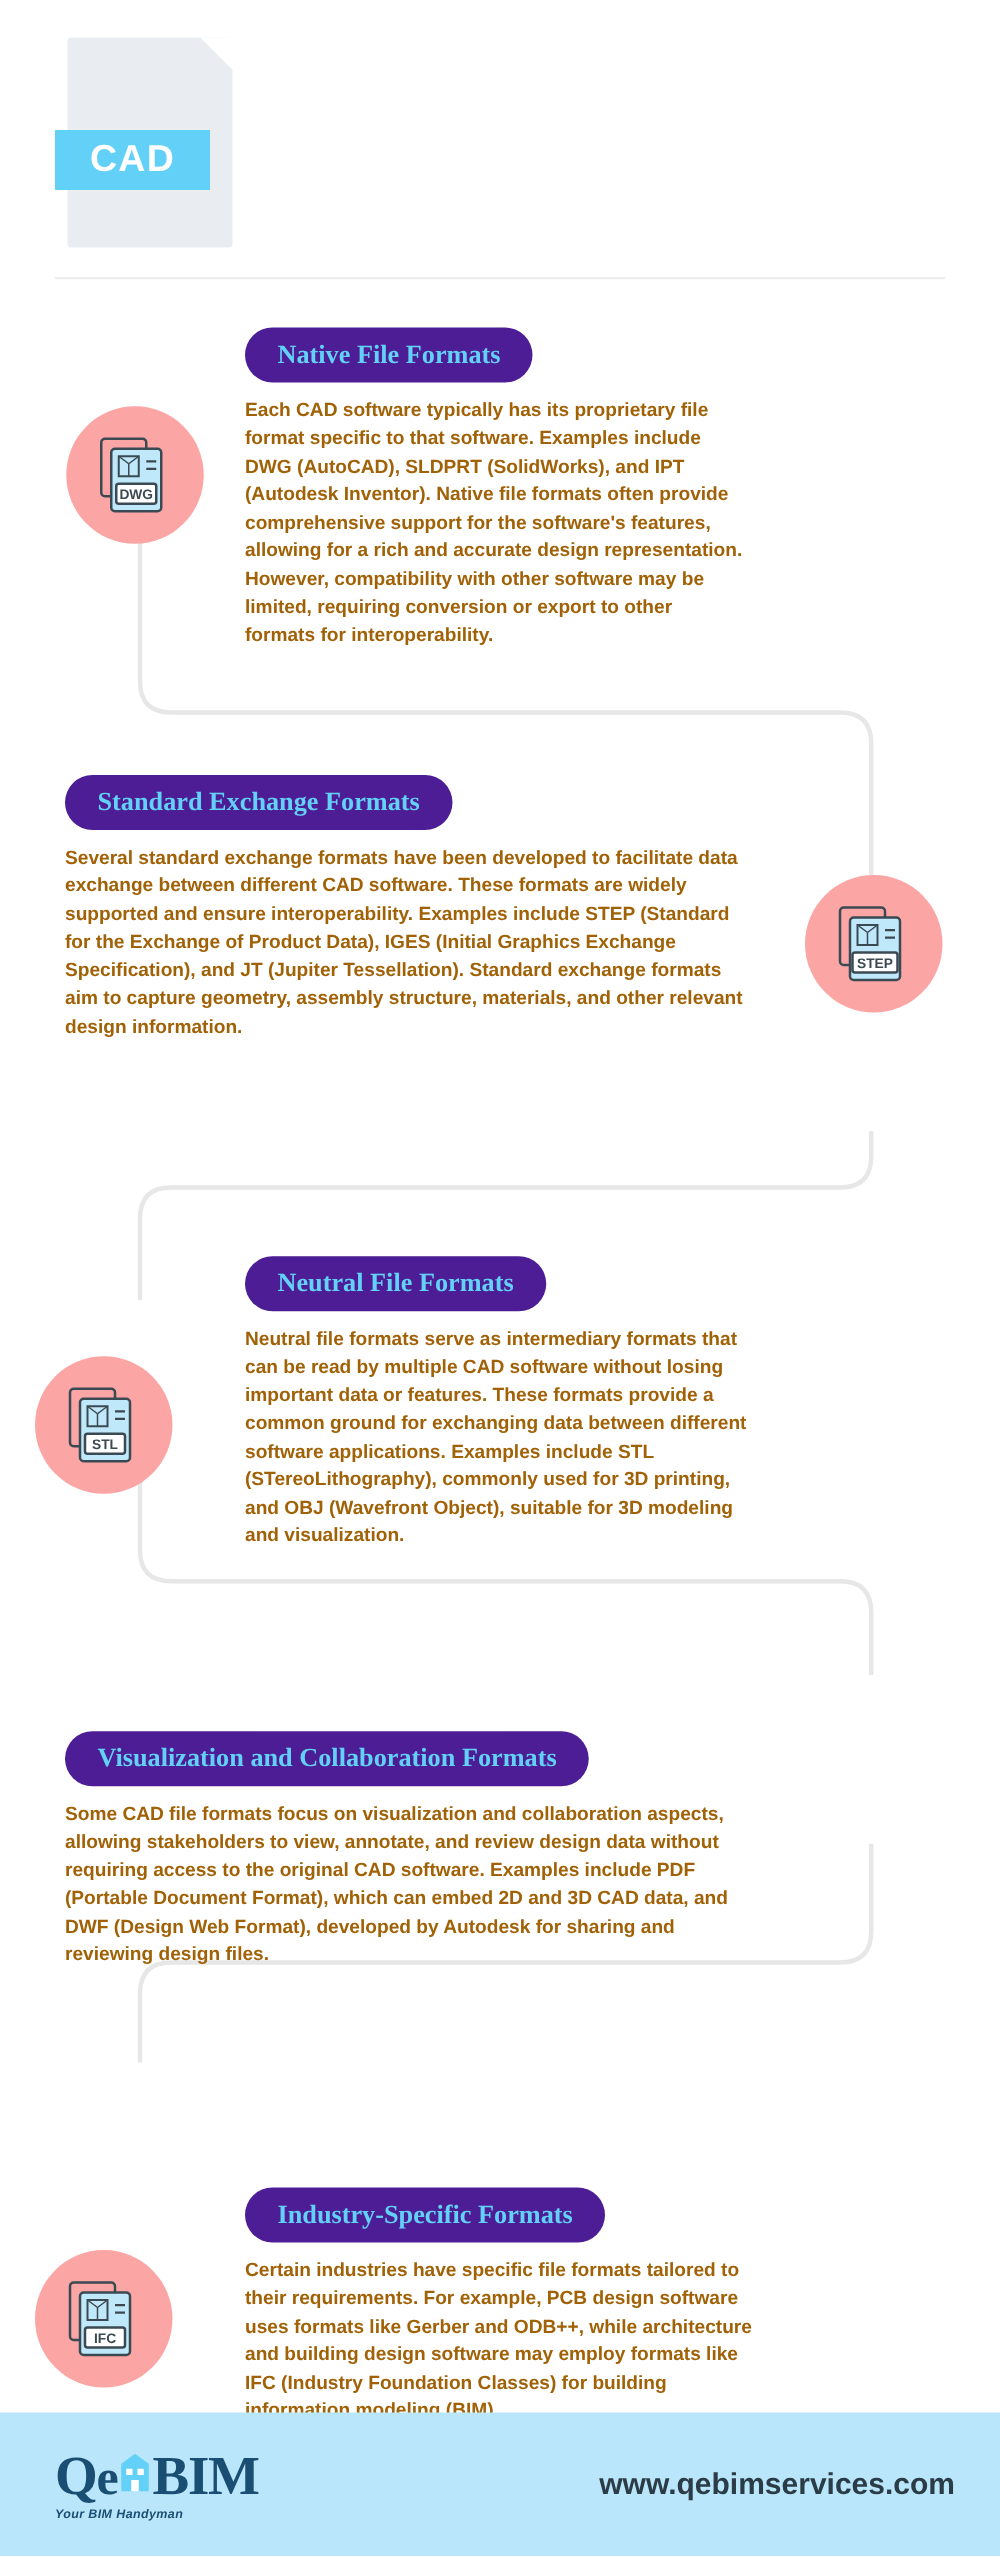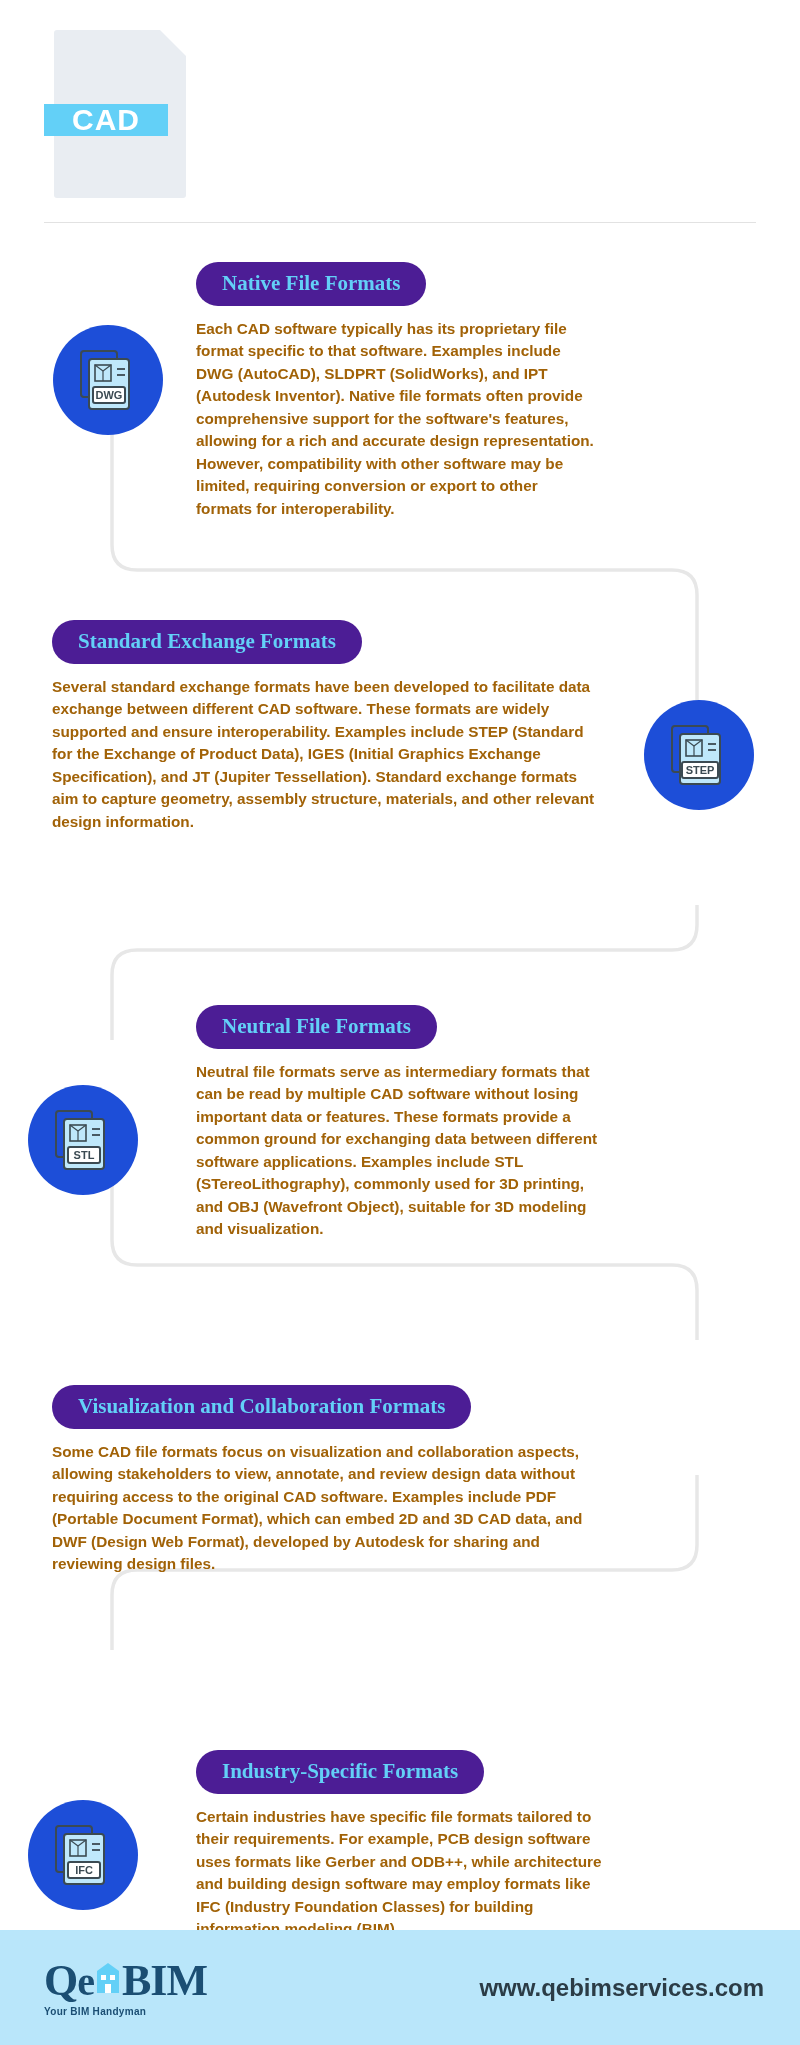--- a/index.html
+++ b/index.html
@@ -47,21 +47,21 @@
     position: absolute;
     right: 0px; top: 8px;
     width: 0; height: 0;
     border-left: 34px solid transparent;
     border-top: 34px solid #ffffff;
   }
   .cad-badge {
     position: absolute;
     left: 0px; top: 82px;
     width: 124px;
-    height: 32px;
+    height: 48px;
     background: #63d0f7;
     color: #ffffff;
     font-family: "Liberation Sans", sans-serif;
     font-weight: bold;
     font-size: 30px;
     letter-spacing: 1px;
     display: flex;
     align-items: center;
     justify-content: center;
   }
@@ -116,21 +116,21 @@
     color: #a16207;
     font-weight: bold;
   }
 
   
   .circle-icon {
     position: absolute;
     width: 110px;
     height: 110px;
     border-radius: 50%;
-    background: #1d4ed8;
+    background: #fca5a5;
     display: flex;
     align-items: center;
     justify-content: center;
   }
   .circle-icon svg { display: block; }
 
   
   .footer {
     position: absolute;
     left: 0;
@@ -161,20 +161,21 @@
   .logo-main .q { color: #1b4e73; }
   .logo-main .e { color: #1b4e73; font-size: 40px; }
   .logo-main .b { color: #1b4e73; }
   .logo-sub {
     font-family: "Liberation Sans", sans-serif;
     font-size: 10px;
     font-weight: bold;
     color: #1b4e73;
     margin-top: 3px;
     letter-spacing: 0.3px;
+    font-style: italic;
   }
   .footer-url {
     font-family: "Liberation Sans", sans-serif;
     font-size: 24px;
     font-weight: bold;
     color: #2b3c46;
   }
   .logo-mark {
     position: relative;
     width: 26px;

